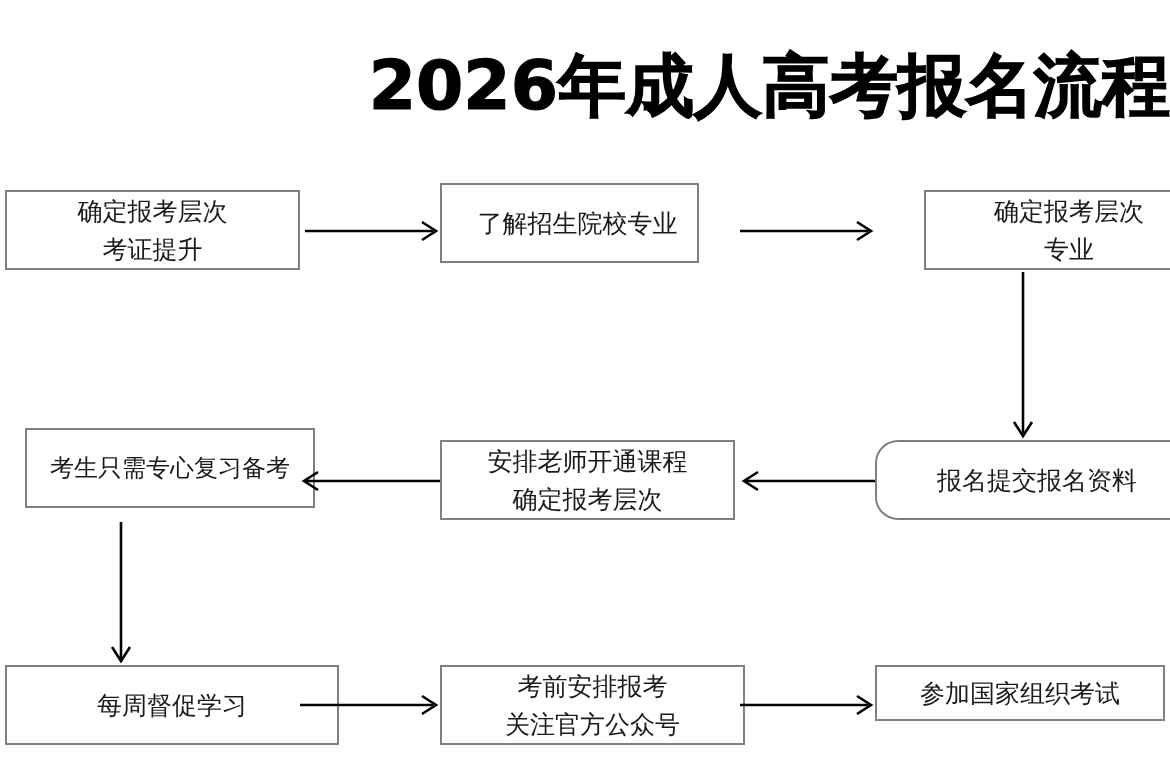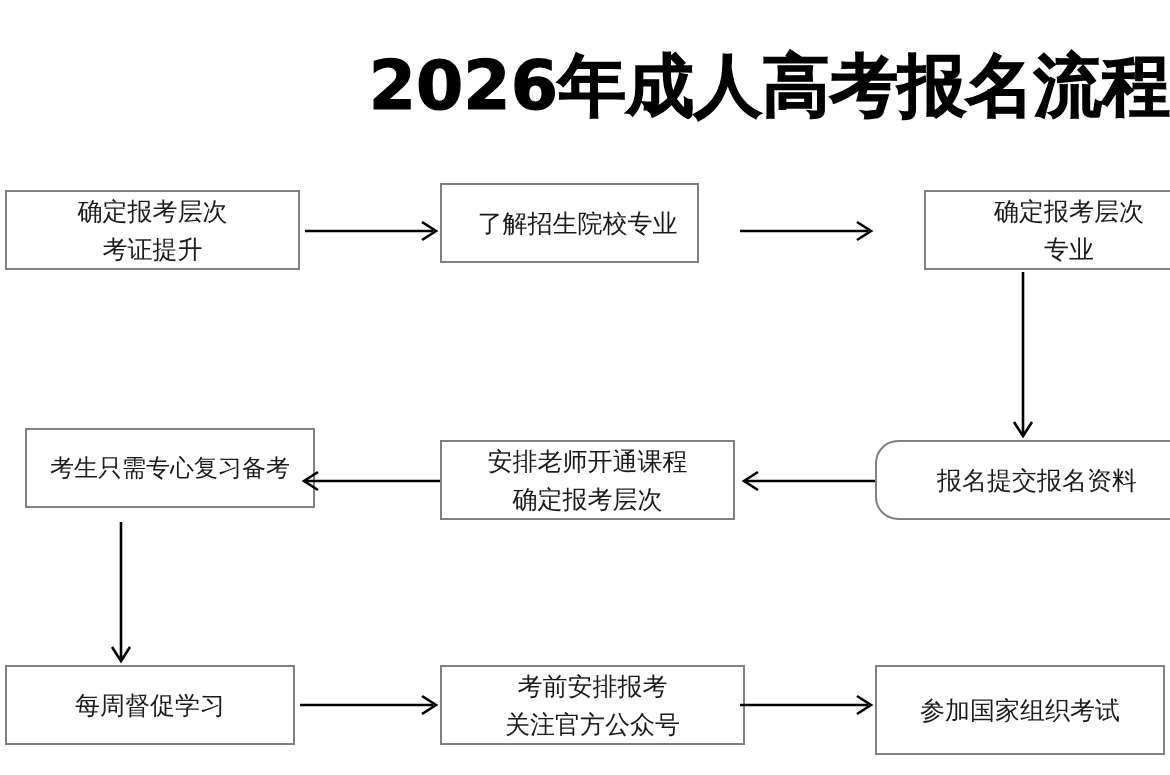--- a/index.html
+++ b/index.html
@@ -98,30 +98,30 @@
 
   <div class="flow-box" style="left:440px; top:440px; width:295px; height:80px;">
     <span class="line">安排老师开通课程</span>
     <span class="line">确定报考层次</span>
   </div>
 
   <div class="flow-box" style="left:875px; top:440px; width:324px; height:80px;border-radius:23px;">
     <span class="line">报名提交报名资料</span>
   </div>
 
-  <div class="flow-box" style="left:5px; top:665px; width:290px; height:80px;">
+  <div class="flow-box" style="left:5px; top:665px; width:334px; height:80px;">
     <span class="line">每周督促学习</span>
   </div>
 
   <div class="flow-box" style="left:440px; top:665px; width:305px; height:80px;align-items:center;">
     <span class="line">考前安排报考</span>
     <span class="line">关注官方公众号</span>
   </div>
 
-  <div class="flow-box" style="left:875px; top:665px; width:290px; height:90px;gap:40px;">
+  <div class="flow-box" style="left:875px; top:665px; width:290px; height:56px;gap:40px;">
     <span class="line">参加国家组织考试</span>
   </div>
 
   <div class="conn" style="left:305px; top:218px; width:135px; height:26px;">
     <svg width="135" height="26" viewBox="0 0 135 26">
       <line x1="0" y1="13" x2="128" y2="13" stroke="#000000" stroke-width="2.6"></line>
       <polyline points="117,4 131,13 117,22" fill="none" stroke="#000000" stroke-width="2.6" stroke-linecap="butt" stroke-linejoin="miter"></polyline>
     </svg>
   </div>
 

